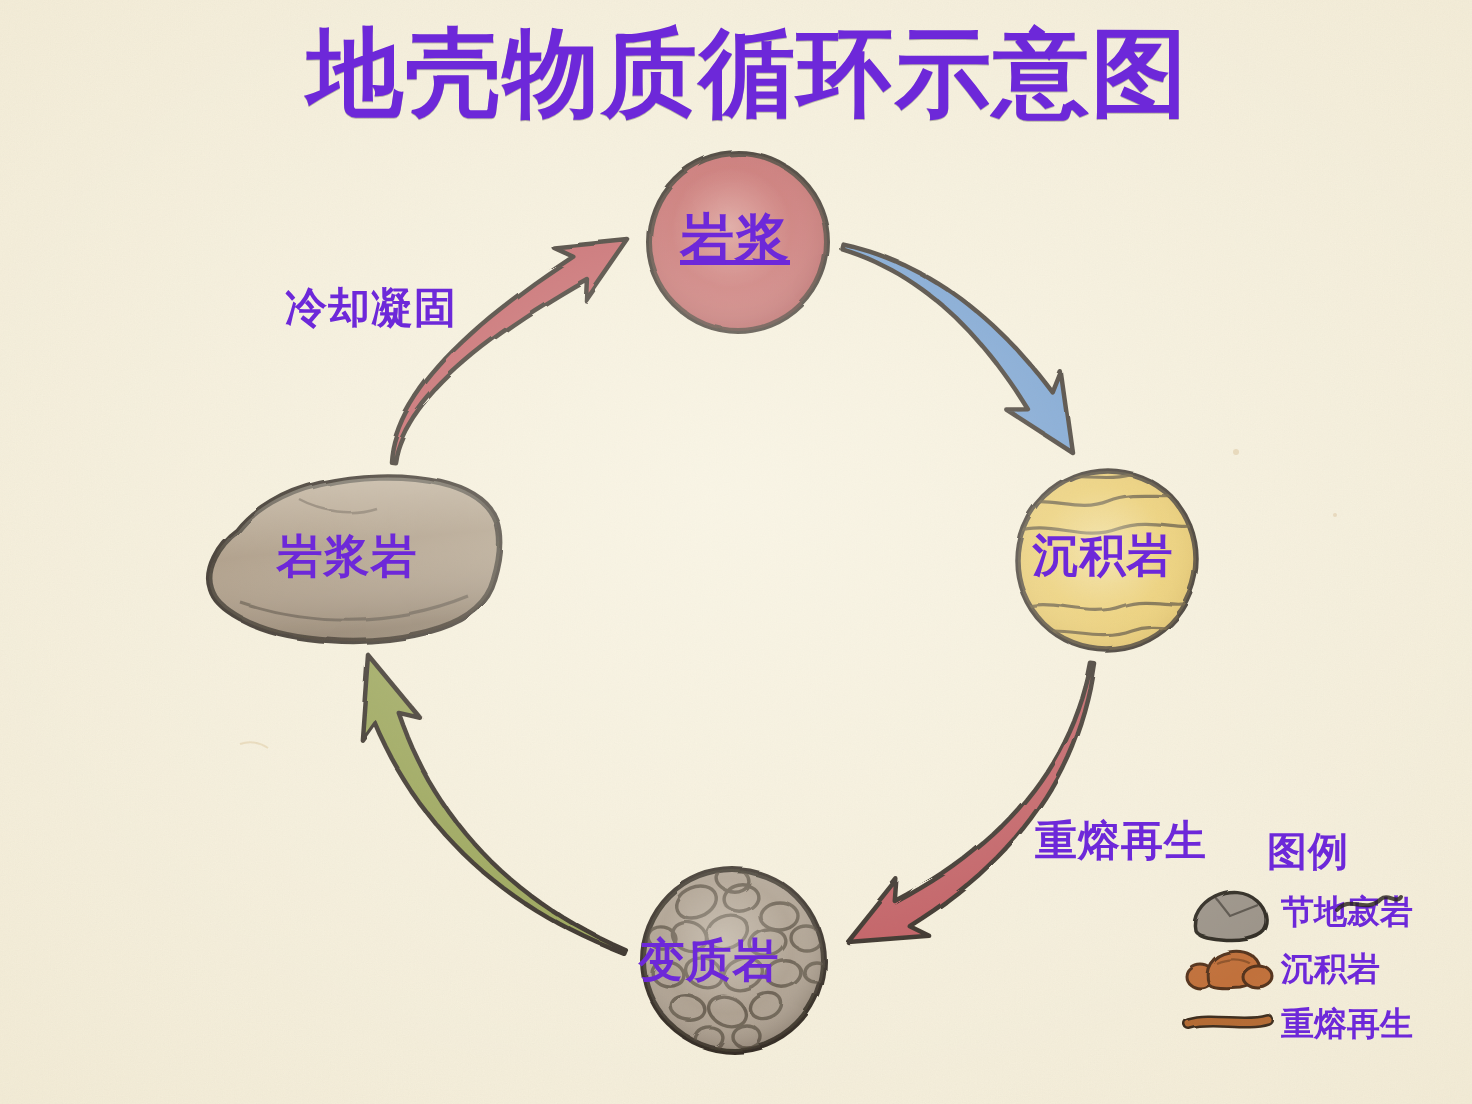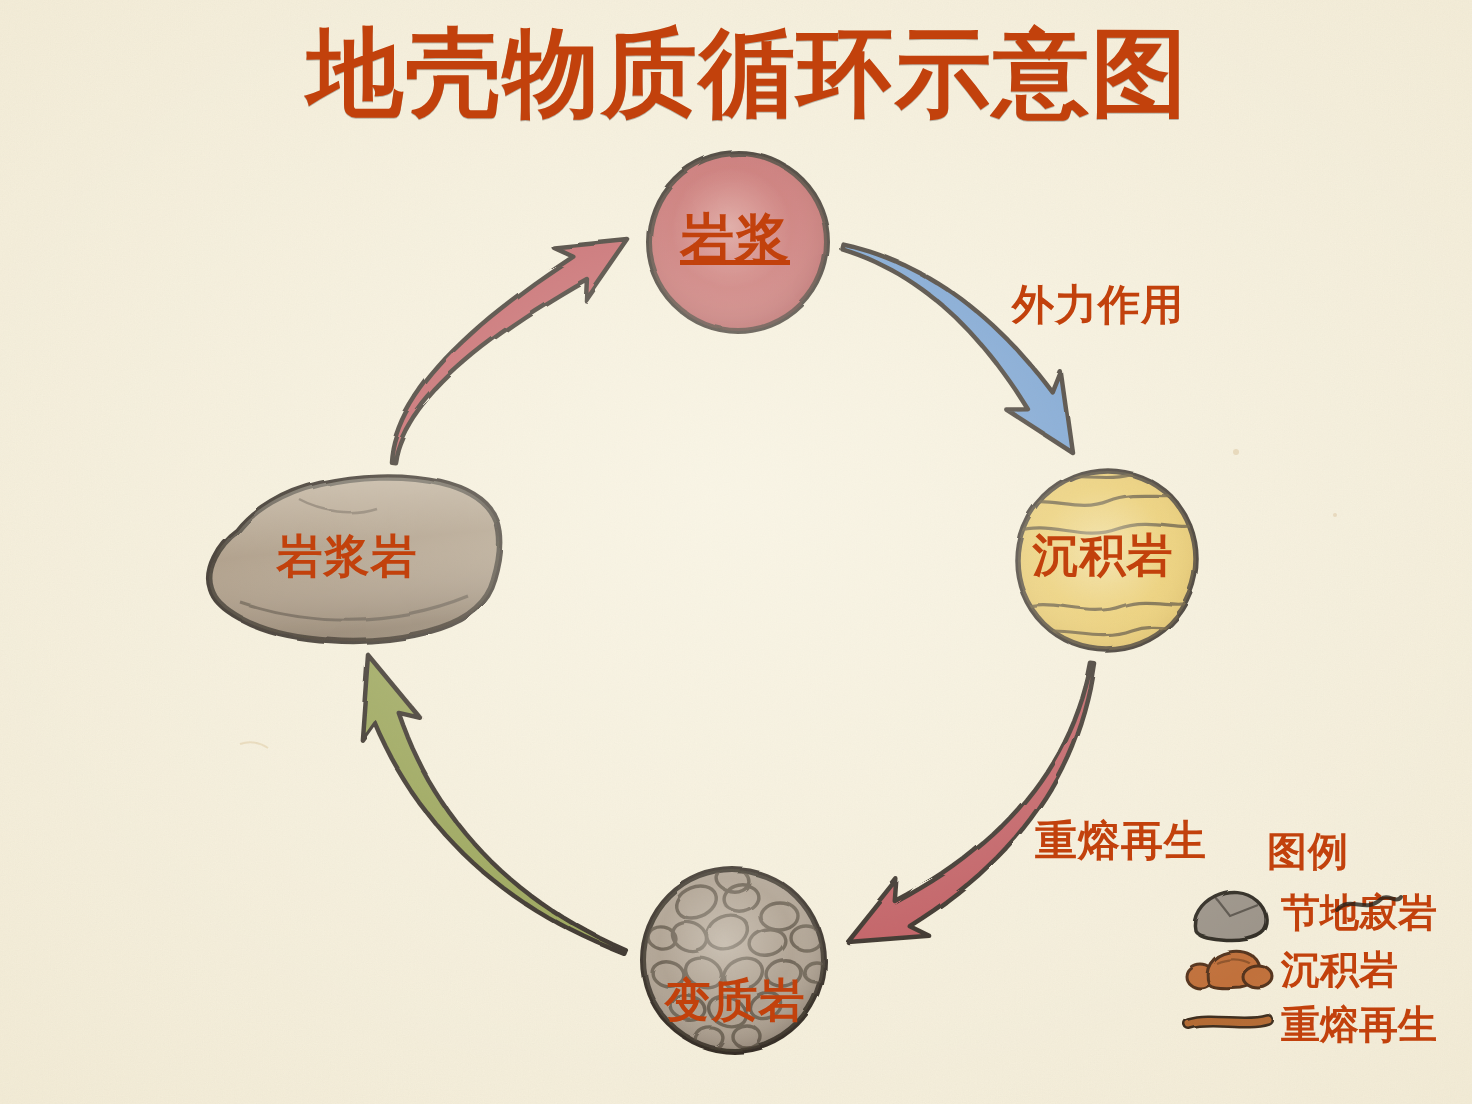--- a/index.html
+++ b/index.html
@@ -10,29 +10,29 @@
   }
   .canvas svg.scene{position:absolute;left:0;top:0;z-index:0;}
   .vignette{
     position:absolute;inset:0;z-index:1;pointer-events:none;
     background:radial-gradient(115% 115% at 50% 45%,
       rgba(255,253,243,0.45) 0%, rgba(255,253,243,0.0) 48%,
       rgba(219,203,162,0.28) 100%);
   }
   .label{
     position:absolute;z-index:2;transform:translate(-50%,-50%);
-    font-weight:900;color:#c2410c;white-space:nowrap;line-height:1;
+    font-weight:900;color:#6d28d9;white-space:nowrap;line-height:1;
     letter-spacing:1px;
   }
   .title{font-size:96px;letter-spacing:2px;text-shadow:0 1px 0 rgba(0,0,0,.25);}
   .node-label{font-size:46px;}
   .node-label.magma{font-size:54px;text-decoration:underline;}
   .process-label{font-size:42px;}
   .legend-title{font-size:40px;}
-  .legend-item-label{font-size:39px;transform:translate(0,-50%);letter-spacing:0;}
+  .legend-item-label{font-size:33px;transform:translate(0,-50%);letter-spacing:0;}
   .scribble{position:absolute;z-index:3;pointer-events:none;}
 </style>
 </head>
 <body>
 
 <div class="canvas">
 
   <svg class="scene" width="1472" height="1104" viewBox="0 0 1472 1104">
     <defs>
       <filter id="wobble" x="-20%" y="-20%" width="140%" height="140%">
@@ -166,24 +166,24 @@
 
     <rect width="1472" height="1104" filter="url(#grain)" opacity="0.05"></rect>
   </svg>
 
   <div class="vignette"></div>
 
   <div class="label title" style="left:748px;top:74px;">地壳物质循环示意图</div>
 
   <div class="label node-label magma" style="left:735px;top:239px;">岩浆</div>
   <div class="label node-label" style="left:1103px;top:556px;">沉积岩</div>
-  <div class="label node-label" style="left:735px;top:961px;margin-top:40px;">变质岩</div>
+  <div class="label node-label" style="left:709px;top:961px;">变质岩</div>
   <div class="label node-label" style="left:347px;top:557px;">岩浆岩</div>
 
-  <div class="label process-label" style="left:1098px;top:305px;">外力作用</div>
+  <div class="label process-label" style="left:371px;top:308px;">冷却凝固</div>
   <div class="label process-label" style="left:1121px;top:841px;">重熔再生</div>
 
   <div class="label legend-title" style="left:1308px;top:852px;">图例</div>
   <div class="label legend-item-label" style="left:1281px;top:912px;">节地寂岩</div>
   <div class="label legend-item-label" style="left:1281px;top:969px;">沉积岩</div>
   <div class="label legend-item-label" style="left:1281px;top:1024px;">重熔再生</div>
 
   <svg class="scribble" style="left:1334px;top:890px;" width="70" height="28">
     <path d="M3,20 C16,5 32,24 47,9 C54,3 62,14 67,7" fill="none" stroke="#262019" stroke-width="4" stroke-linecap="round" opacity="0.8"></path>
   </svg>

